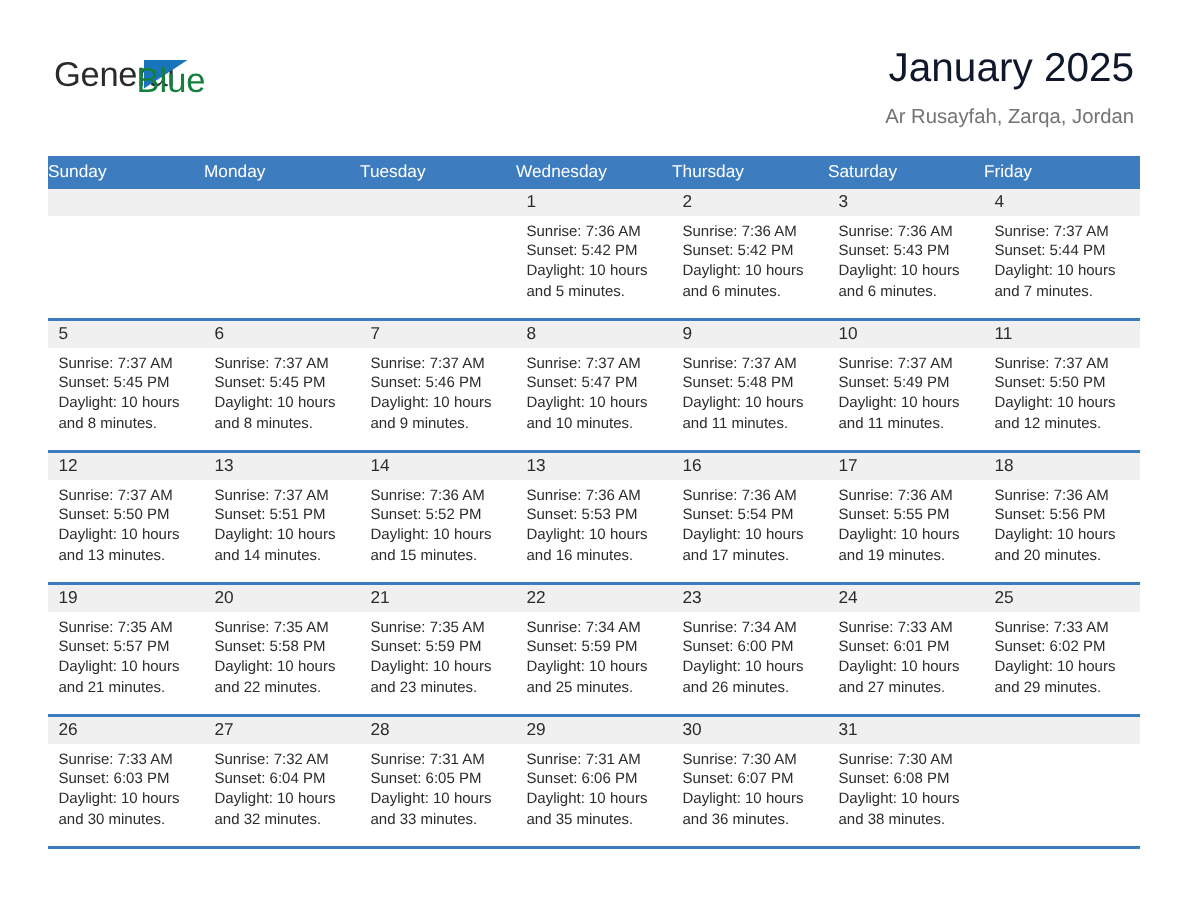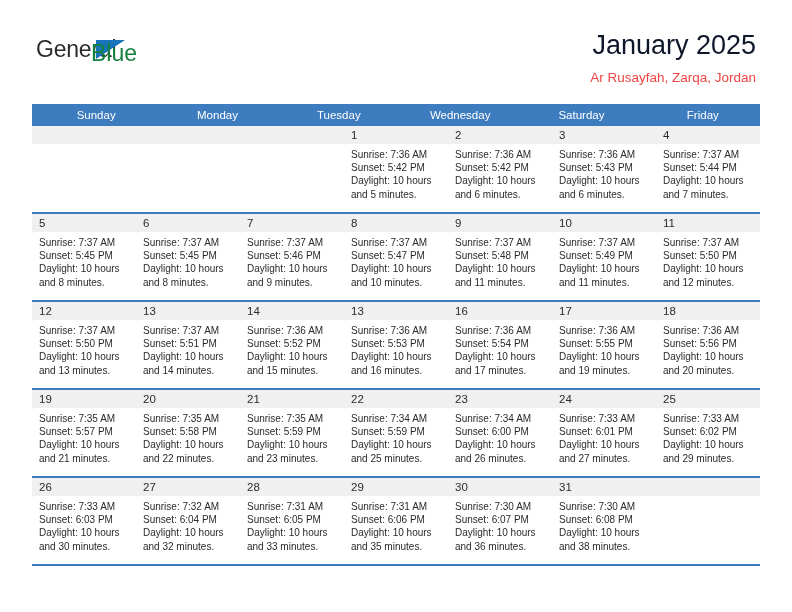--- a/index.html
+++ b/index.html
@@ -71,21 +71,21 @@
     text-align: right;
   }
   .cal-title {
     font-size: 27px;
     color: #0f172a;
     line-height: 34px;
     white-space: nowrap;
   }
   .cal-subtitle {
     font-size: 13.5px;
-    color: #ef4444;
+    color: #737373;
     line-height: 20px;
     margin-top: 6px;
     white-space: nowrap;
     margin-left: 20px;
   }
 
   
   .calendar {
     position: absolute;
     left: 32px;
@@ -95,24 +95,23 @@
   .dow-row {
     display: flex;
     background: #3d7cbf;
     height: 22px;
   }
   .dow-cell {
     flex: 1 1 0;
     color: #ffffff;
     font-size: 11.5px;
     line-height: 22px;
-    padding-left: 7px;
+    padding-left: 0;
     box-sizing: border-box;
     white-space: nowrap;
-    text-align: center;
   }
 
   .week {
     display: flex;
     border-bottom: 2px solid #3d7cbf;
     height: 88px;
     box-sizing: border-box;
   }
   .day-cell {
     flex: 1 1 0;
@@ -162,20 +161,21 @@
     </div>
 
   </div>
 
   <div class="calendar">
     <div class="dow-row">
         <div class="dow-cell">Sunday</div>
         <div class="dow-cell">Monday</div>
         <div class="dow-cell">Tuesday</div>
         <div class="dow-cell">Wednesday</div>
+        <div class="dow-cell">Thursday</div>
         <div class="dow-cell">Saturday</div>
         <div class="dow-cell">Friday</div>
       </div>
     <div id="weeks-container">
         <div class="week">
           <div class="day-cell empty">
             <div class="day-num"></div>
             <div class="day-info">
               <div></div>
               <div></div>

